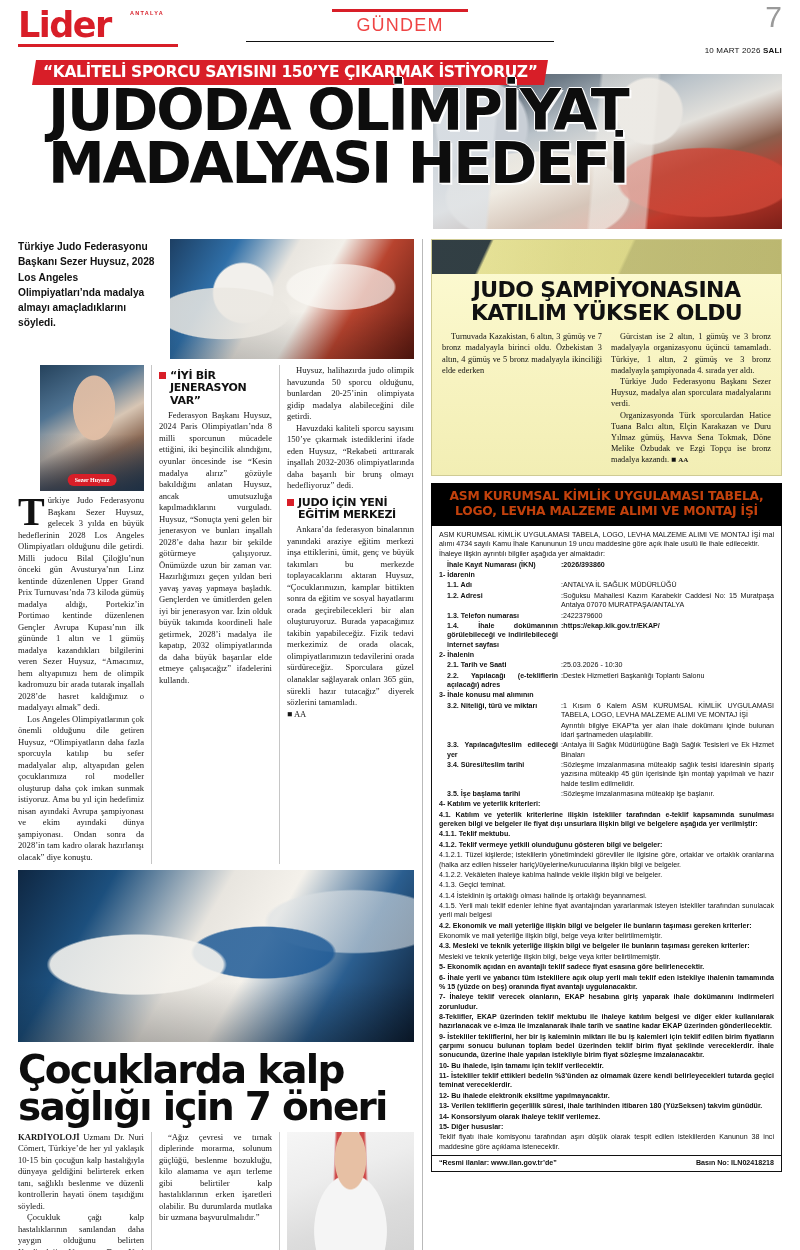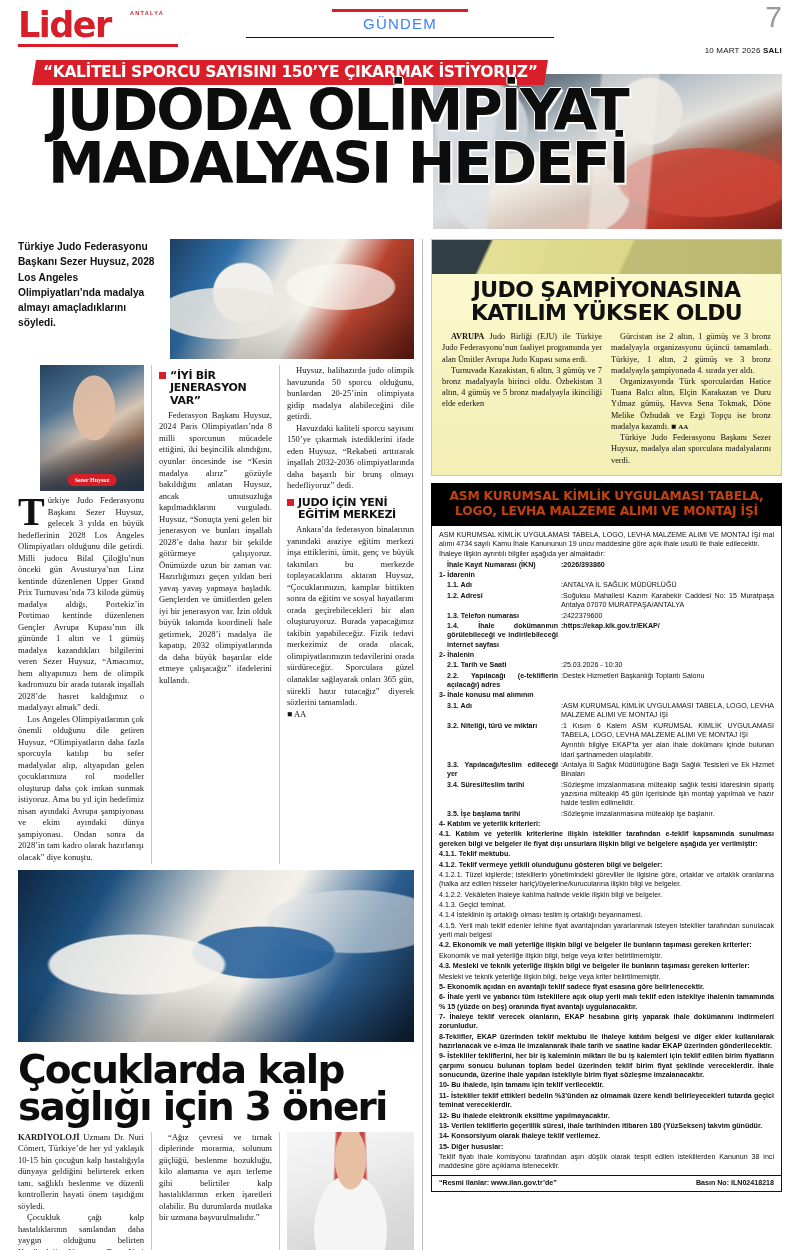--- a/index.html
+++ b/index.html
@@ -23,21 +23,21 @@
     line-height:1;
   }
   .logo-sub {
     position:absolute; top:10px; left:112px;
     font-size:5.5px; letter-spacing:1.3px; color:#d81e28; font-weight:bold;
   }
   .logo-rule { width:160px; height:3px; background:#d81e28; margin-top:1px; }
   .section-wrap { flex:1; text-align:center; padding-top:9px; }
   .section-rule-top { width:136px; height:3px; background:#d81e28; margin:0 auto 3px; }
   .section-title {
-    font-size:15px; letter-spacing:1.2px; color:#3b82f6; font-weight:400;
+    font-size:18px; letter-spacing:1.2px; color:#ef4444; font-weight:400;
     font-family:"Liberation Sans", sans-serif;
   }
   .section-rule-bot { width:100%; height:1px; background:#111; margin-top:5px; }
   .right-wrap { width:180px; text-align:right; padding-top:2px; }
   .page-num { font-size:30px; color:#9a9a9a; line-height:1; font-weight:300; }
   .page-date { font-size:8px; color:#111; margin-top:14px; letter-spacing:.2px; }
   .page-date b { font-weight:bold; }
 
   
   .hero { position:relative; height:175px; margin-top:2px; }
@@ -287,21 +287,21 @@
           </div>
           <p>Ankara’da federasyon binalarının yanındaki araziye eğitim merkezi inşa ettiklerini, ümit, genç ve büyük takımları bu merkezde toplayacaklarını aktaran Huysuz, “Çocuklarımızın, kamplar bittikten sonra da eğitim ve sosyal hayatlarını orada geçirebilecekleri bir alan oluşturuyoruz. Burada yapacağımız takibin yapabileceğiz. Fizik tedavi merkezimiz de orada olacak, olimpiyatlarımızın tedavilerini orada sürdüreceğiz. Sporculara güzel olanaklar sağlayarak onları 365 gün, sürekli hazır tutacağız” diyerek sözlerini tamamladı.</p>
           <p class="noind">■ <span>AA</span></p>
         </div>
       </div>
 
       <div class="big-photo"></div>
 
       <div class="heart-head">
         <span>Çocuklarda kalp</span>
-        <span class="l2">sağlığı için 3 öneri</span>
+        <span class="l2">sağlığı için 7 öneri</span>
       </div>
 
       <div class="cols3b">
         <div class="col h1c">
           <p class="noind"><span class="bold-lead">KARDİYOLOJİ</span><span> Uzmanı Dr. Nuri Cömert, Türkiye’de her yıl yaklaşık 10-15 bin çocuğun kalp hastalığıyla dünyaya geldiğini belirterek erken tanı, sağlıklı beslenme ve düzenli kontrollerin hayati önem taşıdığını söyledi.</span></p>
           <p>Çocukluk çağı kalp hastalıklarının sanılandan daha yaygın olduğunu belirten Kardiyoloji Uzmanı Dr. Nuri Cömert, “Dünya genelinde her 100 doğumdan birinde, Türkiye’de ise her bin doğumun 8-10’unda doğumsal kalp hastalığı görülüyor” dedi.</p>
 
         </div>
         <div class="col h2c">
           <p>“Ağız çevresi ve tırnak diplerinde morarma, solunum güçlüğü, beslenme bozukluğu, kilo alamama ve aşırı terleme gibi belirtiler kalp hastalıklarının erken işaretleri olabilir. Bu durumlarda mutlaka bir uzmana başvurulmalıdır.”</p>
@@ -321,27 +321,26 @@
     <div class="right-zone">
 
       <div class="yellow-box">
         <div class="yb-photo"></div>
         <div class="yb-title">
           <span>JUDO ŞAMPİYONASINA</span>
           <span class="l2">KATILIM YÜKSEK OLDU</span>
         </div>
         <div class="yb-cols">
           <div class="yb-col">
-            <p class="noind"><b>AVRUPA</b><span> Judo Birliği (EJU) ile Türkiye Judo Federasyonu’nun faaliyet programında yer alan Ümitler Avrupa Judo Kupası sona erdi.</span></p>
             <p>Turnuvada Kazakistan, 6 altın, 3 gümüş ve 7 bronz madalyayla birinci oldu. Özbekistan 3 altın, 4 gümüş ve 5 bronz madalyayla ikinciliği elde ederken</p>
           </div>
           <div class="yb-col">
             <p class="noind">Gürcistan ise 2 altın, 1 gümüş ve 3 bronz madalyayla organizasyonu üçüncü tamamladı. Türkiye, 1 altın, 2 gümüş ve 3 bronz madalyayla şampiyonada 4. sırada yer aldı.</p>
+            <p>Türkiye Judo Federasyonu Başkanı Sezer Huysuz, madalya alan sporculara madalyalarını verdi.</p>
             <p><span>Organizasyonda Türk sporculardan Hatice Tuana Balcı altın, Elçin Karakazan ve Duru Yılmaz gümüş, Havva Sena Tokmak, Döne Melike Özbudak ve Ezgi Topçu ise bronz madalya kazandı.</span> ■ <span class="aa">AA</span></p>
-            <p>Türkiye Judo Federasyonu Başkanı Sezer Huysuz, madalya alan sporculara madalyalarını verdi.</p>
           </div>
         </div>
       </div>
 
       <div class="tender-head">
         <span>ASM KURUMSAL KİMLİK UYGULAMASI TABELA,</span>
         <span class="l2">LOGO, LEVHA MALZEME ALIMI VE MONTAJ İŞİ</span>
       </div>
 
       <div class="tender-box">
@@ -371,24 +370,20 @@
         <p class="t-p t-b">2- İhalenin</p>
         <div class="t-row">
           <div class="t-k t-b">2.1. Tarih ve Saati</div>
           <div class="t-v">:25.03.2026 - 10:30</div>
         </div>
         <div class="t-row">
           <div class="t-k t-b">2.2. Yapılacağı (e-tekliflerin açılacağı) adres</div>
           <div class="t-v">:Destek Hizmetleri Başkanlığı Toplantı Salonu</div>
         </div>
         <p class="t-p t-b">3- İhale konusu mal alımının</p>
-        <div class="t-row">
-          <div class="t-k t-b">3.1. Adı</div>
-          <div class="t-v">:ASM KURUMSAL KİMLİK UYGULAMASI TABELA, LOGO, LEVHA MALZEME ALIMI VE MONTAJ İŞİ</div>
-        </div>
         <div class="t-row">
           <div class="t-k t-b">3.2. Niteliği, türü ve miktarı</div>
           <div class="t-v">:1 Kısım 6 Kalem ASM KURUMSAL KİMLİK UYGULAMASI TABELA, LOGO, LEVHA MALZEME ALIMI VE MONTAJ İŞİ</div>
         </div>
         <div class="t-row">
           <div class="t-k"></div>
           <div class="t-v">Ayrıntılı bilgiye EKAP’ta yer alan ihale dokümanı içinde bulunan idari şartnameden ulaşılabilir.</div>
         </div>
         <div class="t-row">
           <div class="t-k t-b">3.3. Yapılacağı/teslim edileceği yer</div>
@@ -402,21 +397,21 @@
           <div class="t-k t-b">3.5. İşe başlama tarihi</div>
           <div class="t-v">:Sözleşme imzalanmasına müteakip işe başlanır.</div>
         </div>
         <p class="t-p t-b">4- Katılım ve yeterlik kriterleri:</p>
         <p class="t-p t-b">4.1. Katılım ve yeterlik kriterlerine ilişkin istekliler tarafından e-teklif kapsamında sunulması gereken bilgi ve belgeler ile fiyat dışı unsurlara ilişkin bilgi ve belgelere aşağıda yer verilmiştir:</p>
         <p class="t-p t-b">4.1.1. Teklif mektubu.</p>
         <p class="t-p t-b">4.1.2. Teklif vermeye yetkili olunduğunu gösteren bilgi ve belgeler:</p>
         <p class="t-p">4.1.2.1. Tüzel kişilerde; isteklilerin yönetimindeki görevliler ile ilgisine göre, ortaklar ve ortaklık oranlarına (halka arz edilen hisseler hariç)/üyelerine/kurucularına ilişkin bilgi ve belgeler.</p>
         <p class="t-p">4.1.2.2. Vekâleten ihaleye katılma halinde vekile ilişkin bilgi ve belgeler.</p>
         <p class="t-p">4.1.3. Geçici teminat.</p>
-        <p class="t-p">4.1.4 İsteklinin iş ortaklığı olması teslim iş ortaklığı beyannamesi.</p>
+        <p class="t-p">4.1.4 İsteklinin iş ortaklığı olması halinde iş ortaklığı beyannamesi.</p>
         <p class="t-p">4.1.5. Yerli malı teklif edenler lehine fiyat avantajından yararlanmak isteyen istekliler tarafından sunulacak yerli malı belgesi</p>
         <p class="t-p t-b">4.2. Ekonomik ve mali yeterliğe ilişkin bilgi ve belgeler ile bunların taşıması gereken kriterler:</p>
         <p class="t-p">Ekonomik ve mali yeterliğe ilişkin bilgi, belge veya kriter belirtilmemiştir.</p>
         <p class="t-p t-b">4.3. Mesleki ve teknik yeterliğe ilişkin bilgi ve belgeler ile bunların taşıması gereken kriterler:</p>
         <p class="t-p">Mesleki ve teknik yeterliğe ilişkin bilgi, belge veya kriter belirtilmemiştir.</p>
         <p class="t-p t-b">5- Ekonomik açıdan en avantajlı teklif sadece fiyat esasına göre belirlenecektir.</p>
         <p class="t-p t-b">6- İhale yerli ve yabancı tüm isteklilere açık olup yerli malı teklif eden istekliye ihalenin tamamında % 15 (yüzde on beş) oranında fiyat avantajı uygulanacaktır.</p>
         <p class="t-p t-b">7- İhaleye teklif verecek olanların, EKAP hesabına giriş yaparak ihale dokümanını indirmeleri zorunludur.</p>
         <p class="t-p t-b">8-Teklifler, EKAP üzerinden teklif mektubu ile ihaleye katılım belgesi ve diğer ekler kullanılarak hazırlanacak ve e-imza ile imzalanarak ihale tarih ve saatine kadar EKAP üzerinden gönderilecektir.</p>
         <p class="t-p t-b">9- İstekliler tekliflerini, her bir iş kaleminin miktarı ile bu iş kalemleri için teklif edilen birim fiyatların çarpımı sonucu bulunan toplam bedel üzerinden teklif birim fiyat şeklinde vereceklerdir. İhale sonucunda, üzerine ihale yapılan istekliyle birim fiyat sözleşme imzalanacaktır.</p>

